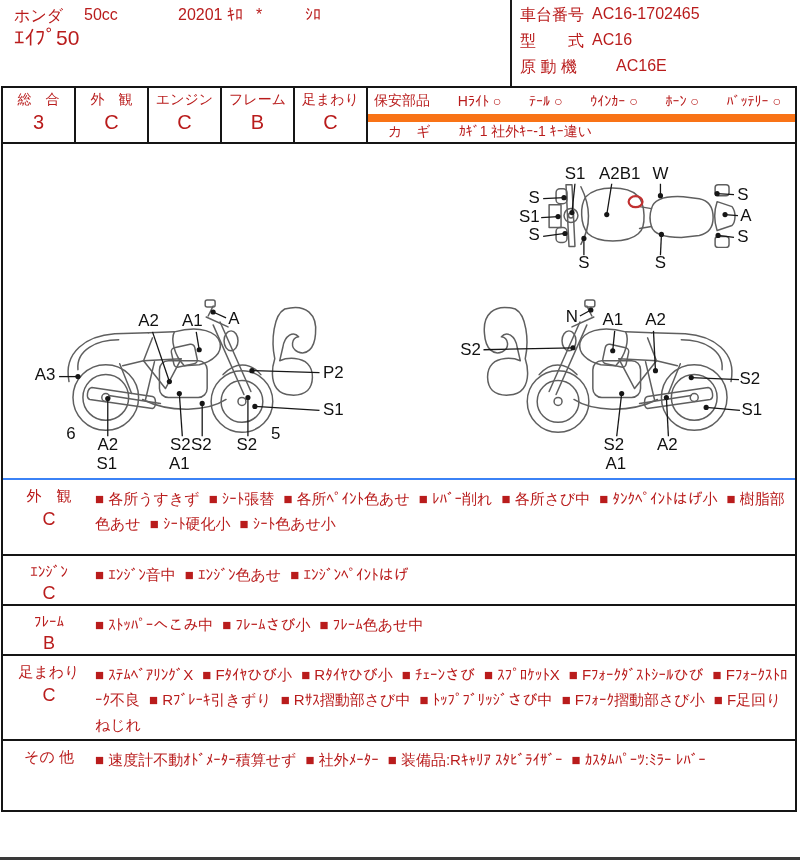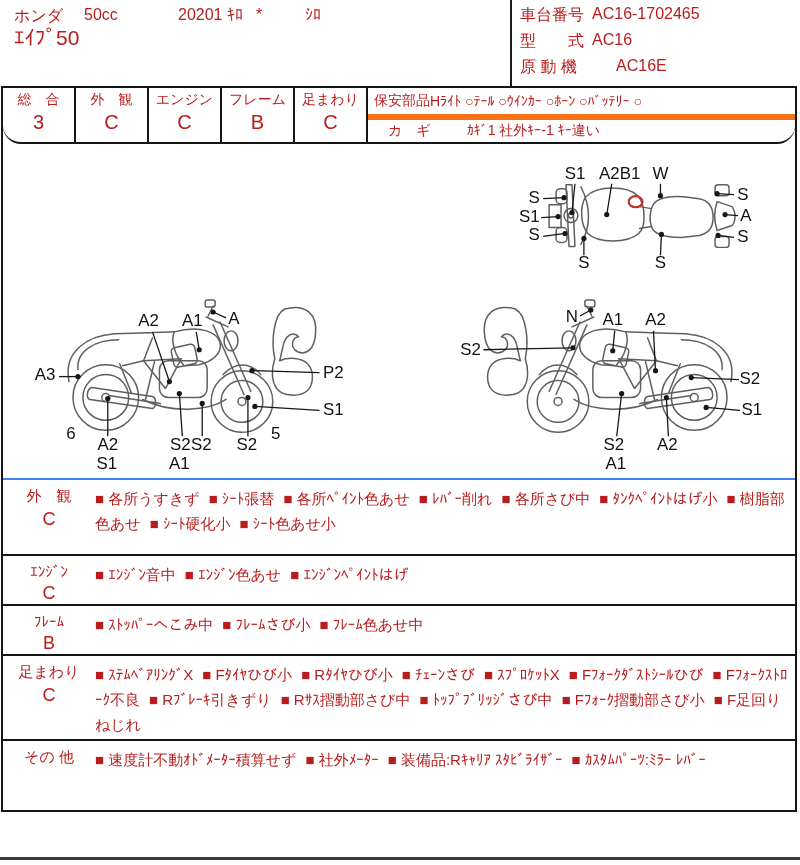--- a/index.html
+++ b/index.html
@@ -7,30 +7,30 @@
          font-family:"Liberation Sans","DejaVu Sans",sans-serif;color:#b91c1c;}
   
   .hdr-field{position:absolute;font-size:16px;white-space:nowrap;}
   .hdr-model{position:absolute;font-size:21px;white-space:nowrap;}
   .hdr-divider{position:absolute;left:510px;top:0;width:2px;height:86px;background:#1a1a1a;}
   .idrow{position:absolute;left:520px;width:276px;font-size:16px;white-space:nowrap;display:flex;}
   .idrow .lb{width:72px;}
   
   .maintable{position:absolute;left:1px;top:86px;width:796px;height:726px;
              border:2px solid #151515;box-sizing:border-box;display:flex;flex-direction:column;}
-  .ratings{height:54px;flex:0 0 54px;display:flex;border-bottom:2px solid #151515;border-radius:18px;}
+  .ratings{height:54px;flex:0 0 54px;display:flex;border-bottom:2px solid #151515;}
   .rcell{width:73px;flex:0 0 73px;border-right:2px solid #151515;display:flex;flex-direction:column;
          align-items:center;box-sizing:border-box;}
   .rlab{font-size:14px;padding-top:3px;white-space:nowrap;}
   .rval{font-size:20px;padding-top:2px;}
   .safety{flex:1;display:flex;flex-direction:column;box-sizing:border-box;}
-  .safety-top{flex:0 0 26px;border-bottom:6px solid #f97316;display:flex;align-items:center;
-              font-size:14px;padding:0 14px 0 6px;white-space:nowrap;}
+  .safety-top{flex:0 0 26px;border-bottom:8px solid #f97316;display:flex;align-items:center;
+              font-size:14px;padding:0 14px 0 6px;justify-content:space-between;white-space:nowrap;}
   .safety-bot{flex:1;display:flex;align-items:center;font-size:14px;padding-left:20px;white-space:nowrap;}
-  .safety-bot .klb{letter-spacing:14px;margin-right:22px;}
+  .safety-bot .klb{letter-spacing:14px;margin-right:14px;}
   .diagram-row{flex:0 0 334px;position:relative;border-bottom:2px solid #3b82f6;}
   .diagram-row svg{position:absolute;left:0;top:0;}
   
   .sec{display:flex;border-bottom:2px solid #151515;box-sizing:border-box;}
   .sec:last-child{border-bottom:none;flex:1;}
   .sec-lab{flex:0 0 92px;text-align:center;padding-top:7px;}
   .sec-lab .nm{font-size:15px;white-space:nowrap;}
   .sec-lab .gd{font-size:18px;padding-top:3px;}
   .sec-body{flex:1;padding:6px 1px 0 0;font-size:15px;line-height:25px;}
   .bi{margin-right:9px;white-space:normal;}

